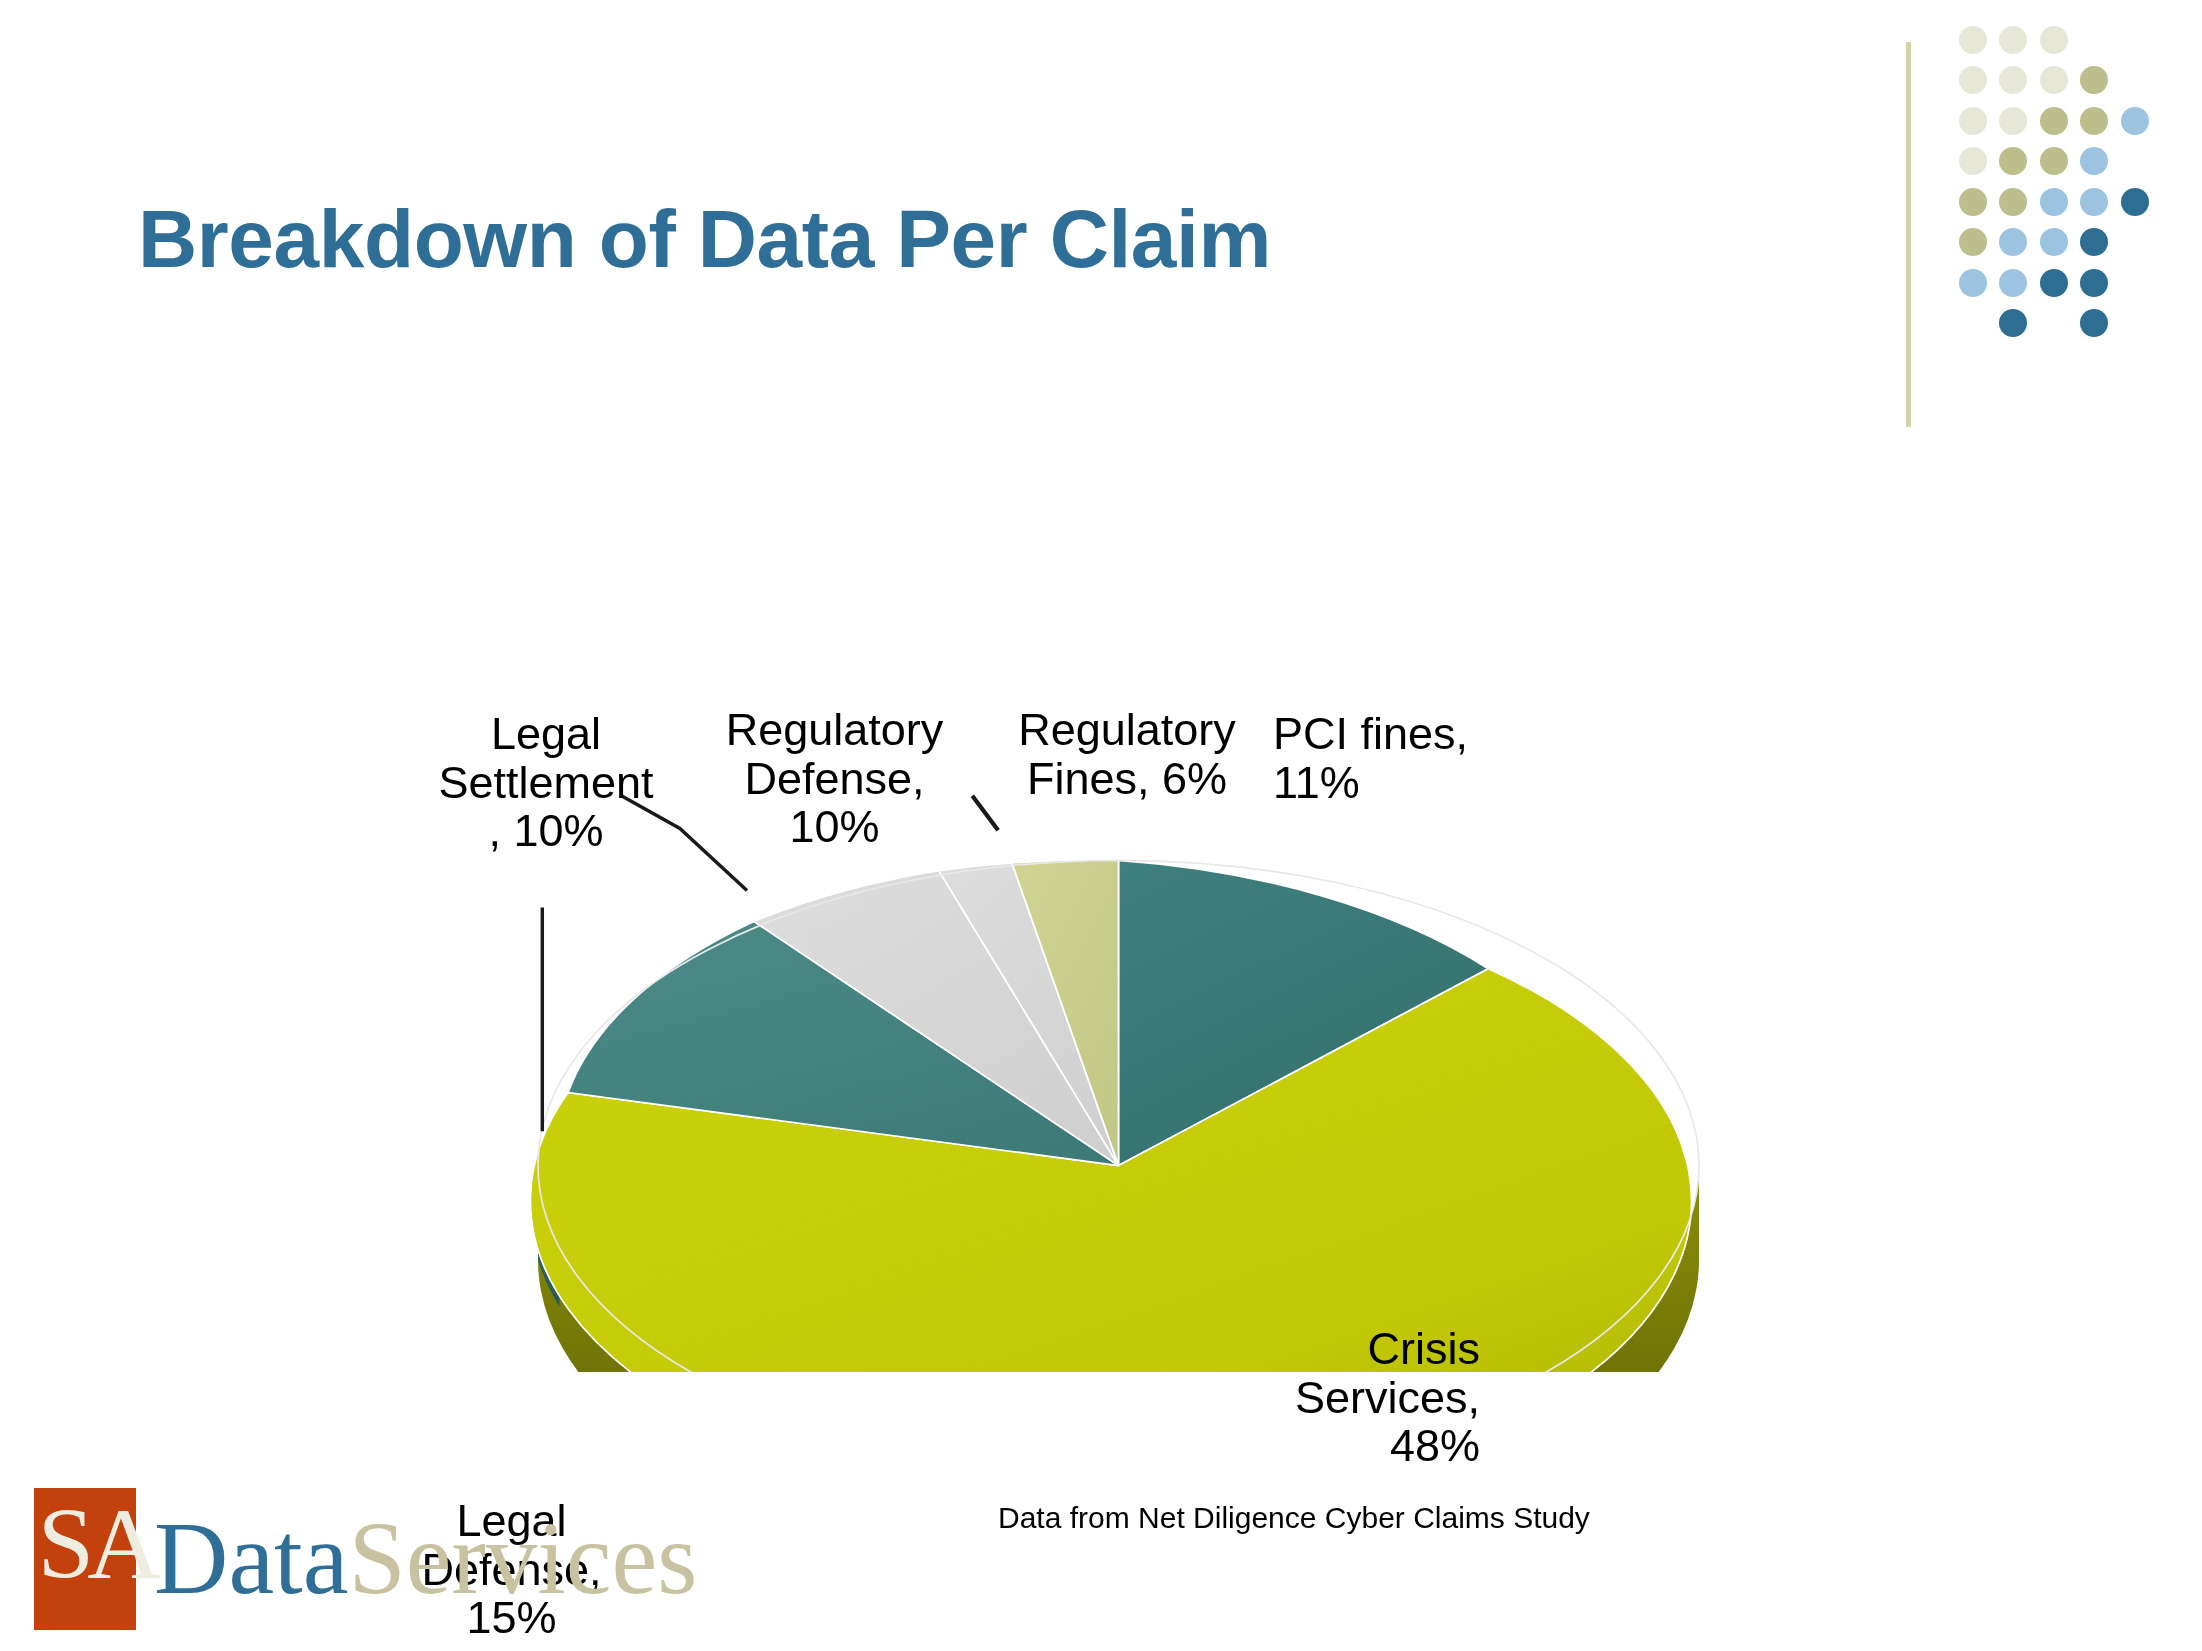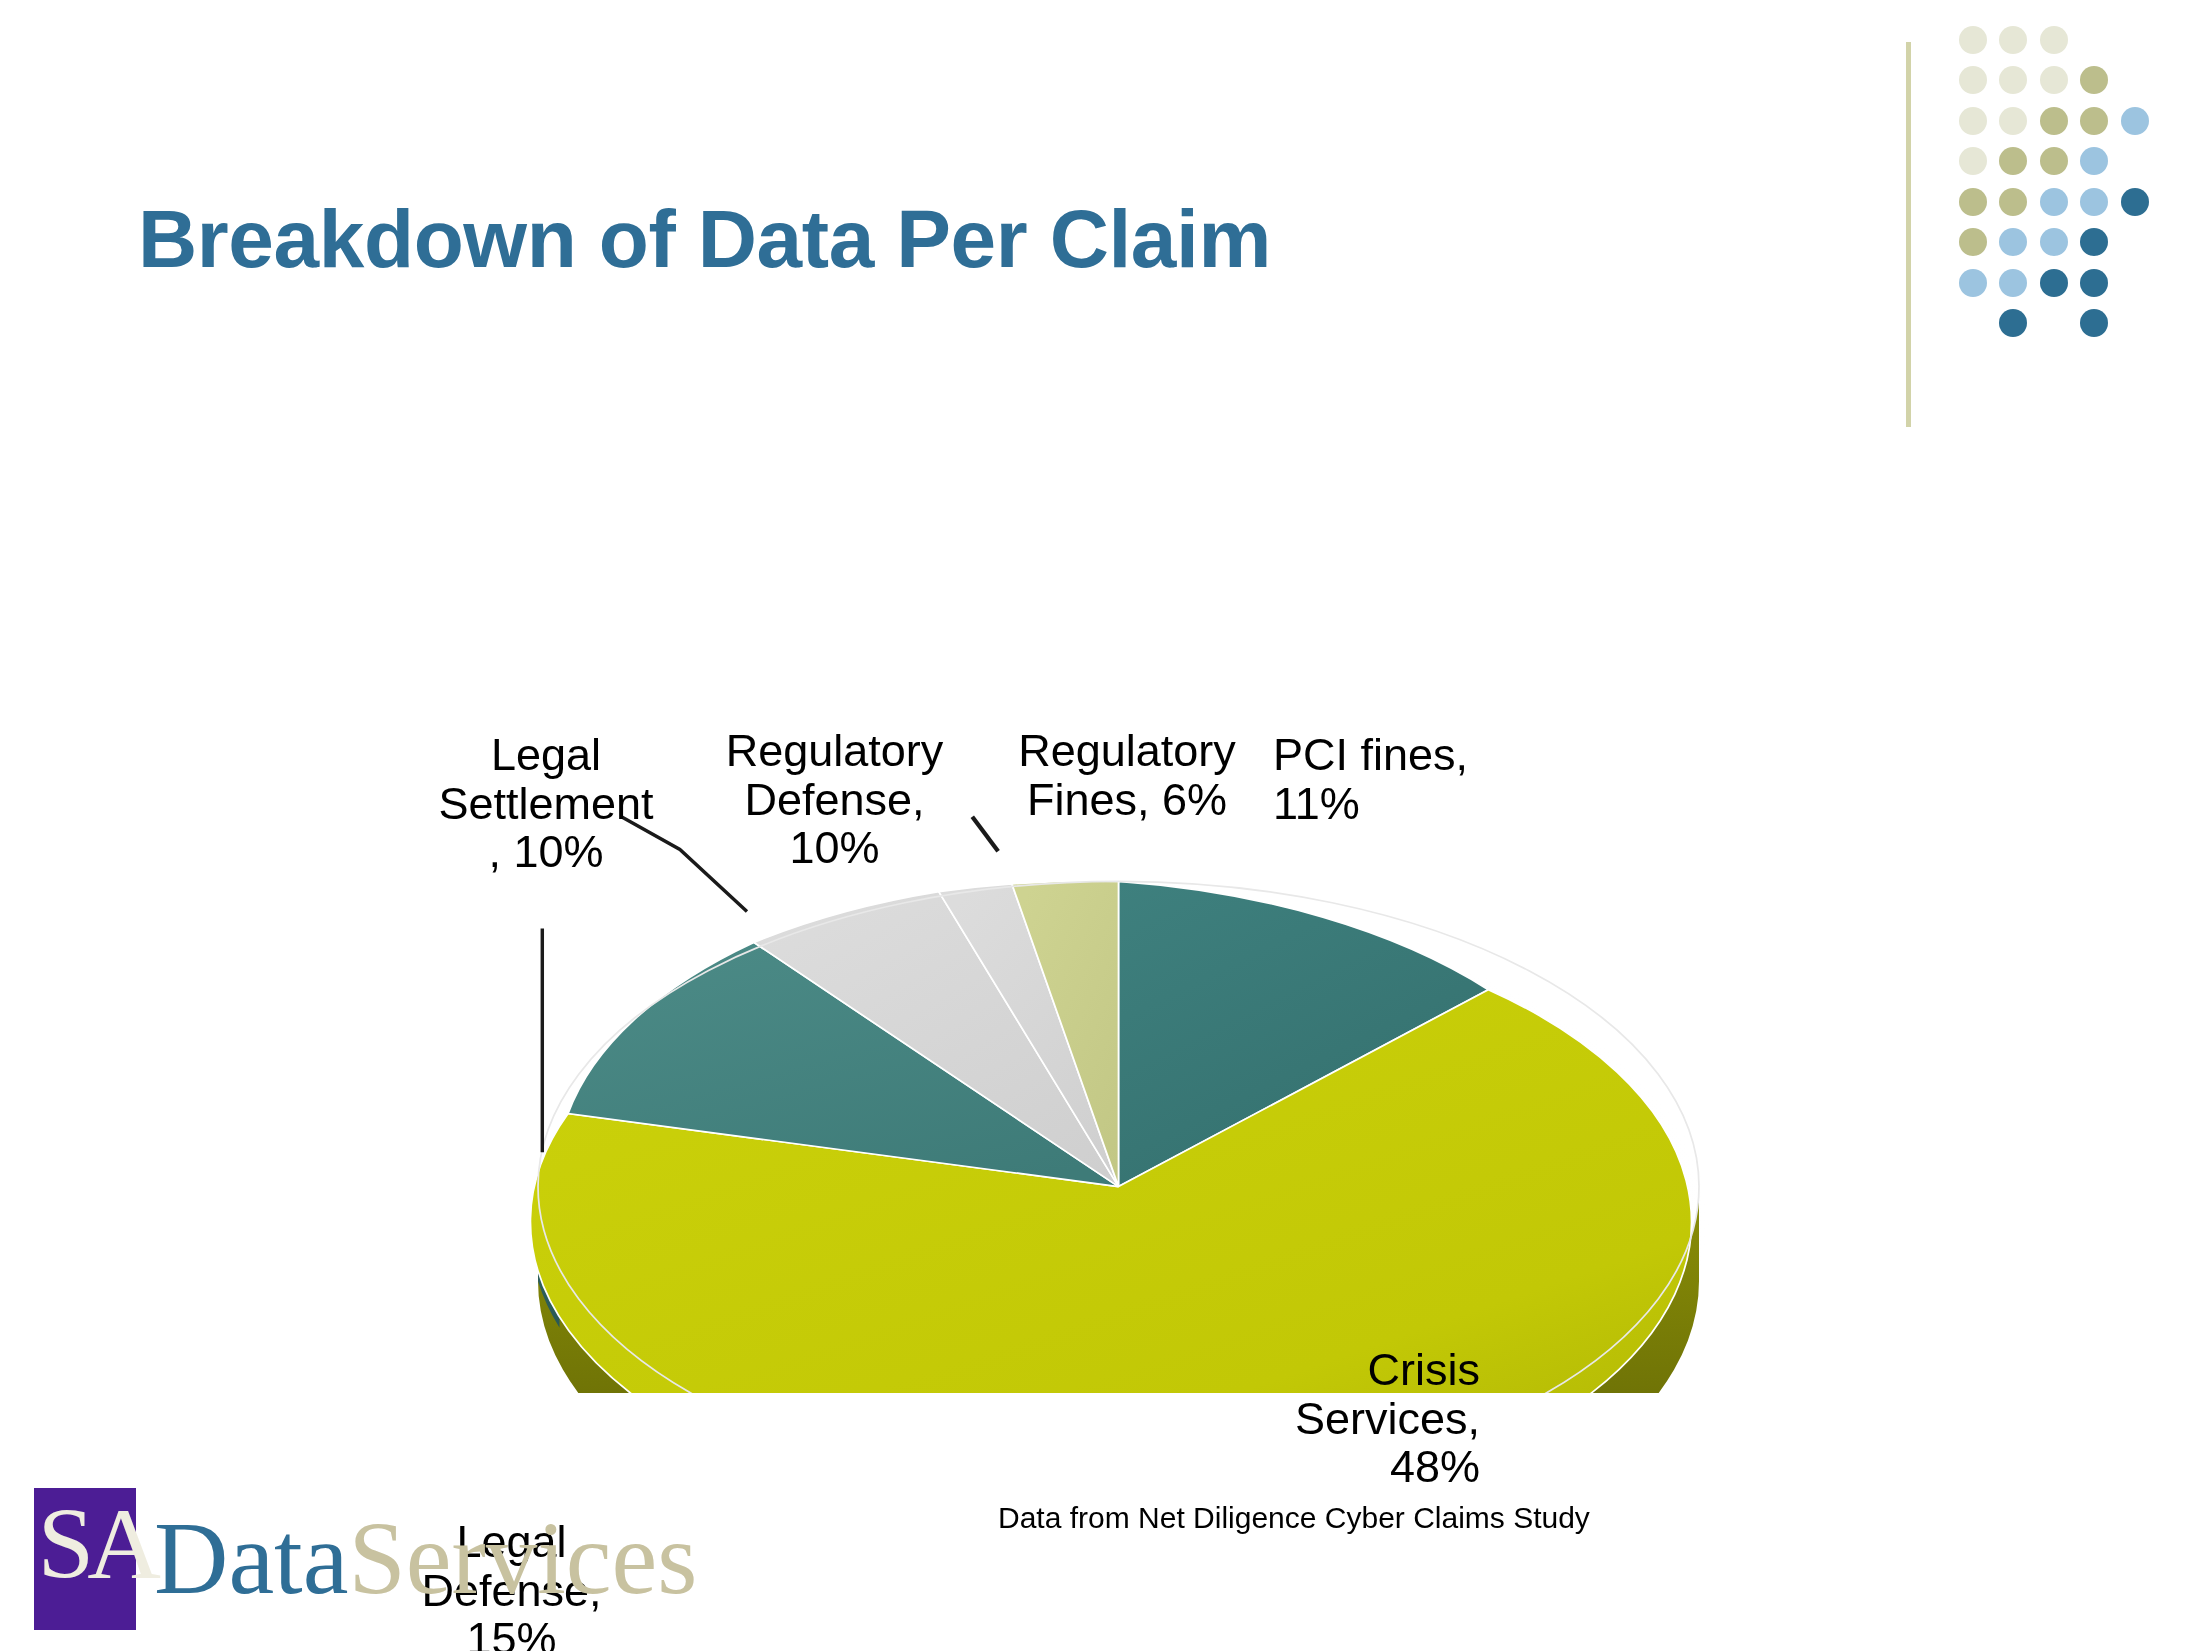--- a/index.html
+++ b/index.html
@@ -55,21 +55,21 @@
     position: absolute;
     width: 28px;
     height: 28px;
     border-radius: 50%;
   }
 
   
   #chart-area {
     position: absolute;
     left: 0;
-    top: 447px;
+    top: 426px;
     width: 1807px;
     height: 946px;
   }
   #pie-svg {
     position: absolute;
     left: 0;
     top: 0;
   }
 
   .pie-label {
@@ -105,21 +105,21 @@
     top: 1488px;
     height: 151px;
     width: 869px;
   }
   #logo-monogram {
     position: absolute;
     left: 0px;
     top: 0px;
     width: 102px;
     height: 142px;
-    background: #4c1d95;
+    background: #c2410c;
   }
   #logo-monogram-text {
     position: absolute;
     left: 3.4px;
     top: 5.2px;
     font-family: "Liberation Serif", serif;
     font-size: 102px;
     color: #EFEDE0;
     line-height: 1;
     letter-spacing: -6.9px;

